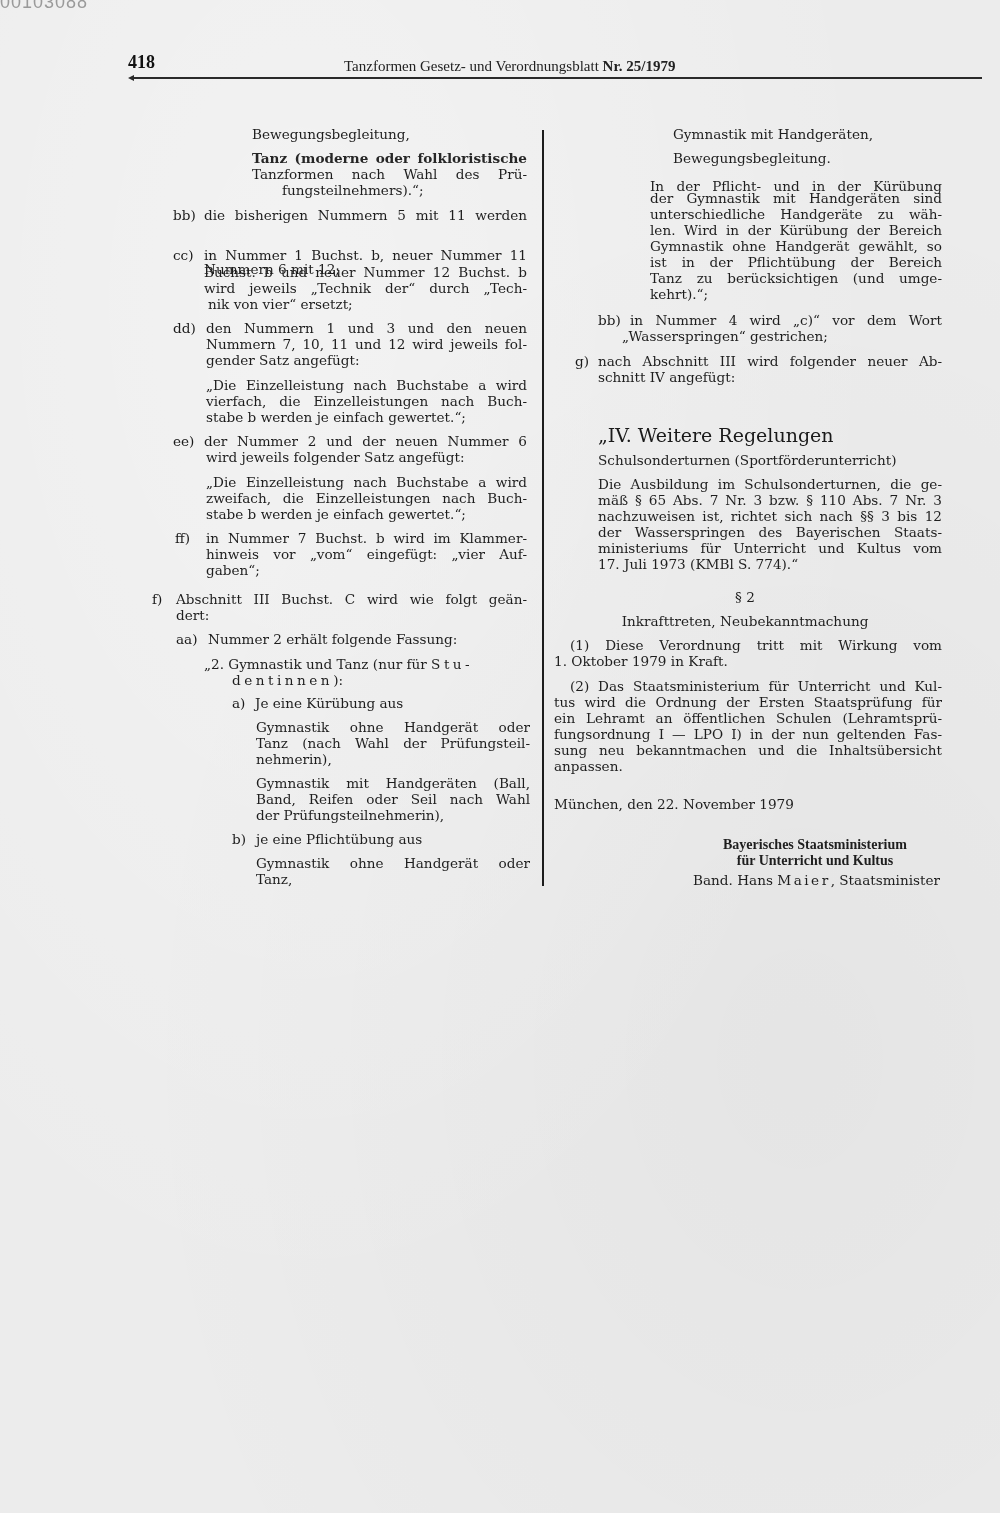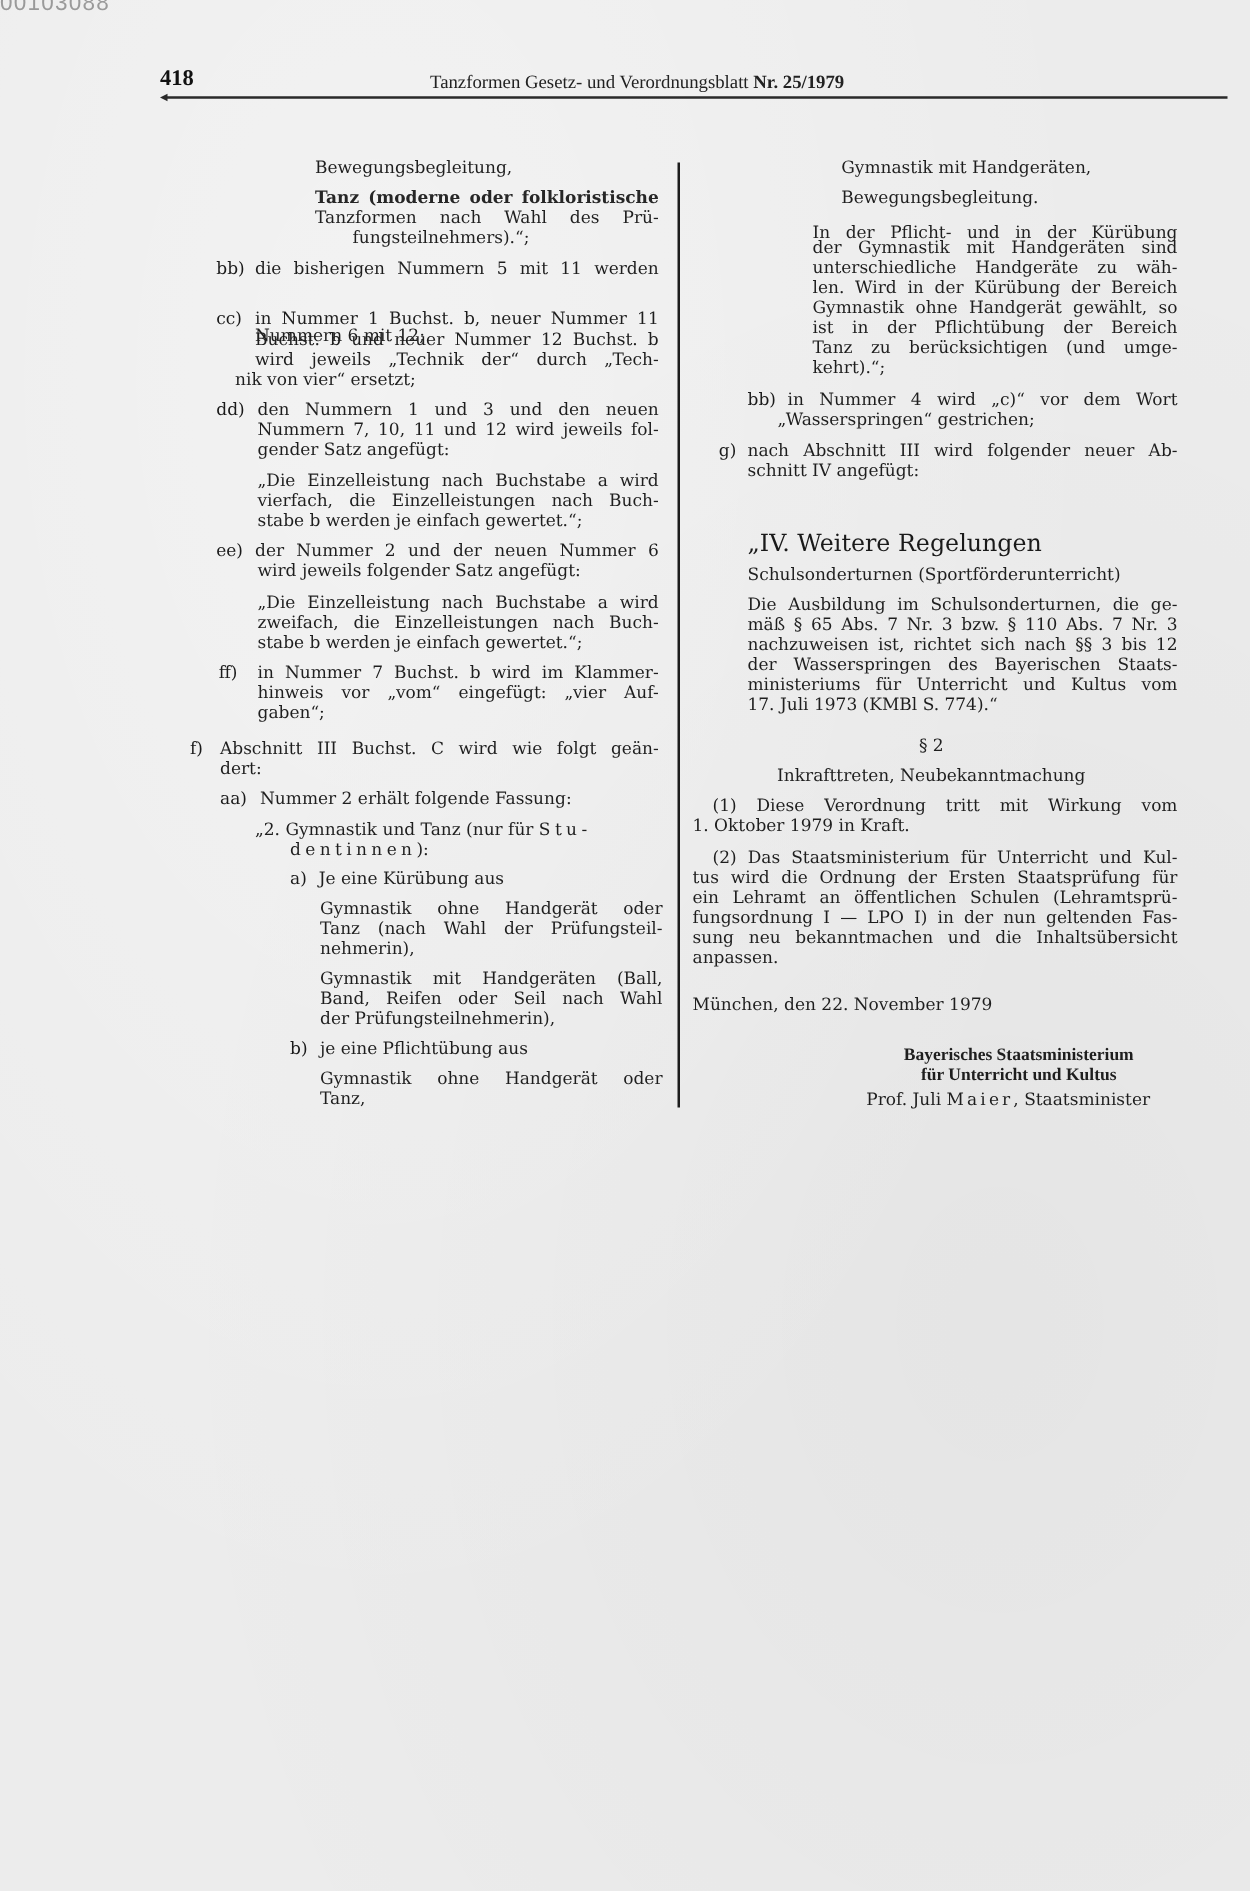--- a/index.html
+++ b/index.html
@@ -80,21 +80,21 @@
   <div class="ln" style="left:252px;top:182px;margin-left:30px;">fungsteilnehmers).“;</div>
 
   <div class="lbl" style="left:173px;top:207px;">bb)</div>
   <div class="ln j" style="left:204px;top:207px;width:323px;">die bisherigen Nummern 5 mit 11 werden</div>
   <div class="ln" style="left:204px;top:223px;margin-top:38px;">Nummern 6 mit 12;</div>
 
   <div class="lbl" style="left:173px;top:247px;">cc)</div>
   <div class="ln j" style="left:204px;top:247px;width:323px;">in Nummer 1 Buchst. b, neuer Nummer 11</div>
   <div class="ln j" style="left:204px;top:264px;width:323px;">Buchst. b und neuer Nummer 12 Buchst. b</div>
   <div class="ln j" style="left:204px;top:280px;width:323px;">wird jeweils „Technik der“ durch „Tech-</div>
-  <div class="ln" style="left:188px;top:296px;">nik von vier“ ersetzt;</div>
+  <div class="ln" style="left:208px;top:296px;">nik von vier“ ersetzt;</div>
 
   <div class="lbl" style="left:173px;top:320px;">dd)</div>
   <div class="ln j" style="left:206px;top:320px;width:321px;">den Nummern 1 und 3 und den neuen</div>
   <div class="ln j" style="left:206px;top:336px;width:321px;">Nummern 7, 10, 11 und 12 wird jeweils fol-</div>
   <div class="ln" style="left:206px;top:352px;">gender Satz angefügt:</div>
 
   <div class="ln j" style="left:206px;top:377px;width:321px;">„Die Einzelleistung nach Buchstabe a wird</div>
   <div class="ln j" style="left:206px;top:393px;width:321px;">vierfach, die Einzelleistungen nach Buch-</div>
   <div class="ln" style="left:206px;top:409px;">stabe b werden je einfach gewertet.“;</div>
 
@@ -180,14 +180,14 @@
   <div class="ln j" style="left:554px;top:694px;width:388px;">tus wird die Ordnung der Ersten Staatsprüfung für</div>
   <div class="ln j" style="left:554px;top:710px;width:388px;">ein Lehramt an öffentlichen Schulen (Lehramtsprü-</div>
   <div class="ln j" style="left:554px;top:726px;width:388px;">fungsordnung I — LPO I) in der nun geltenden Fas-</div>
   <div class="ln j" style="left:554px;top:742px;width:388px;">sung neu bekanntmachen und die Inhaltsübersicht</div>
   <div class="ln" style="left:554px;top:758px;">anpassen.</div>
 
   <div class="ln" style="left:554px;top:796px;">München, den 22. November 1979</div>
 
   <div class="ln center sig-bold" style="left:690px;top:836px;width:250px;">Bayerisches Staatsministerium</div>
   <div class="ln center sig-bold" style="left:690px;top:852px;width:250px;">für Unterricht und Kultus</div>
-  <div class="ln" style="left:693px;top:872px;"><span>Prof. Juli </span><span class="spaced" style="letter-spacing:2.5px;">Maier</span><span>, Staatsminister</span></div>
+  <div class="ln" style="left:693px;top:872px;"><span>Band. Hans </span><span class="spaced" style="letter-spacing:2.5px;">Maier</span><span>, Staatsminister</span></div>
 </div>
 
 </body></html>

